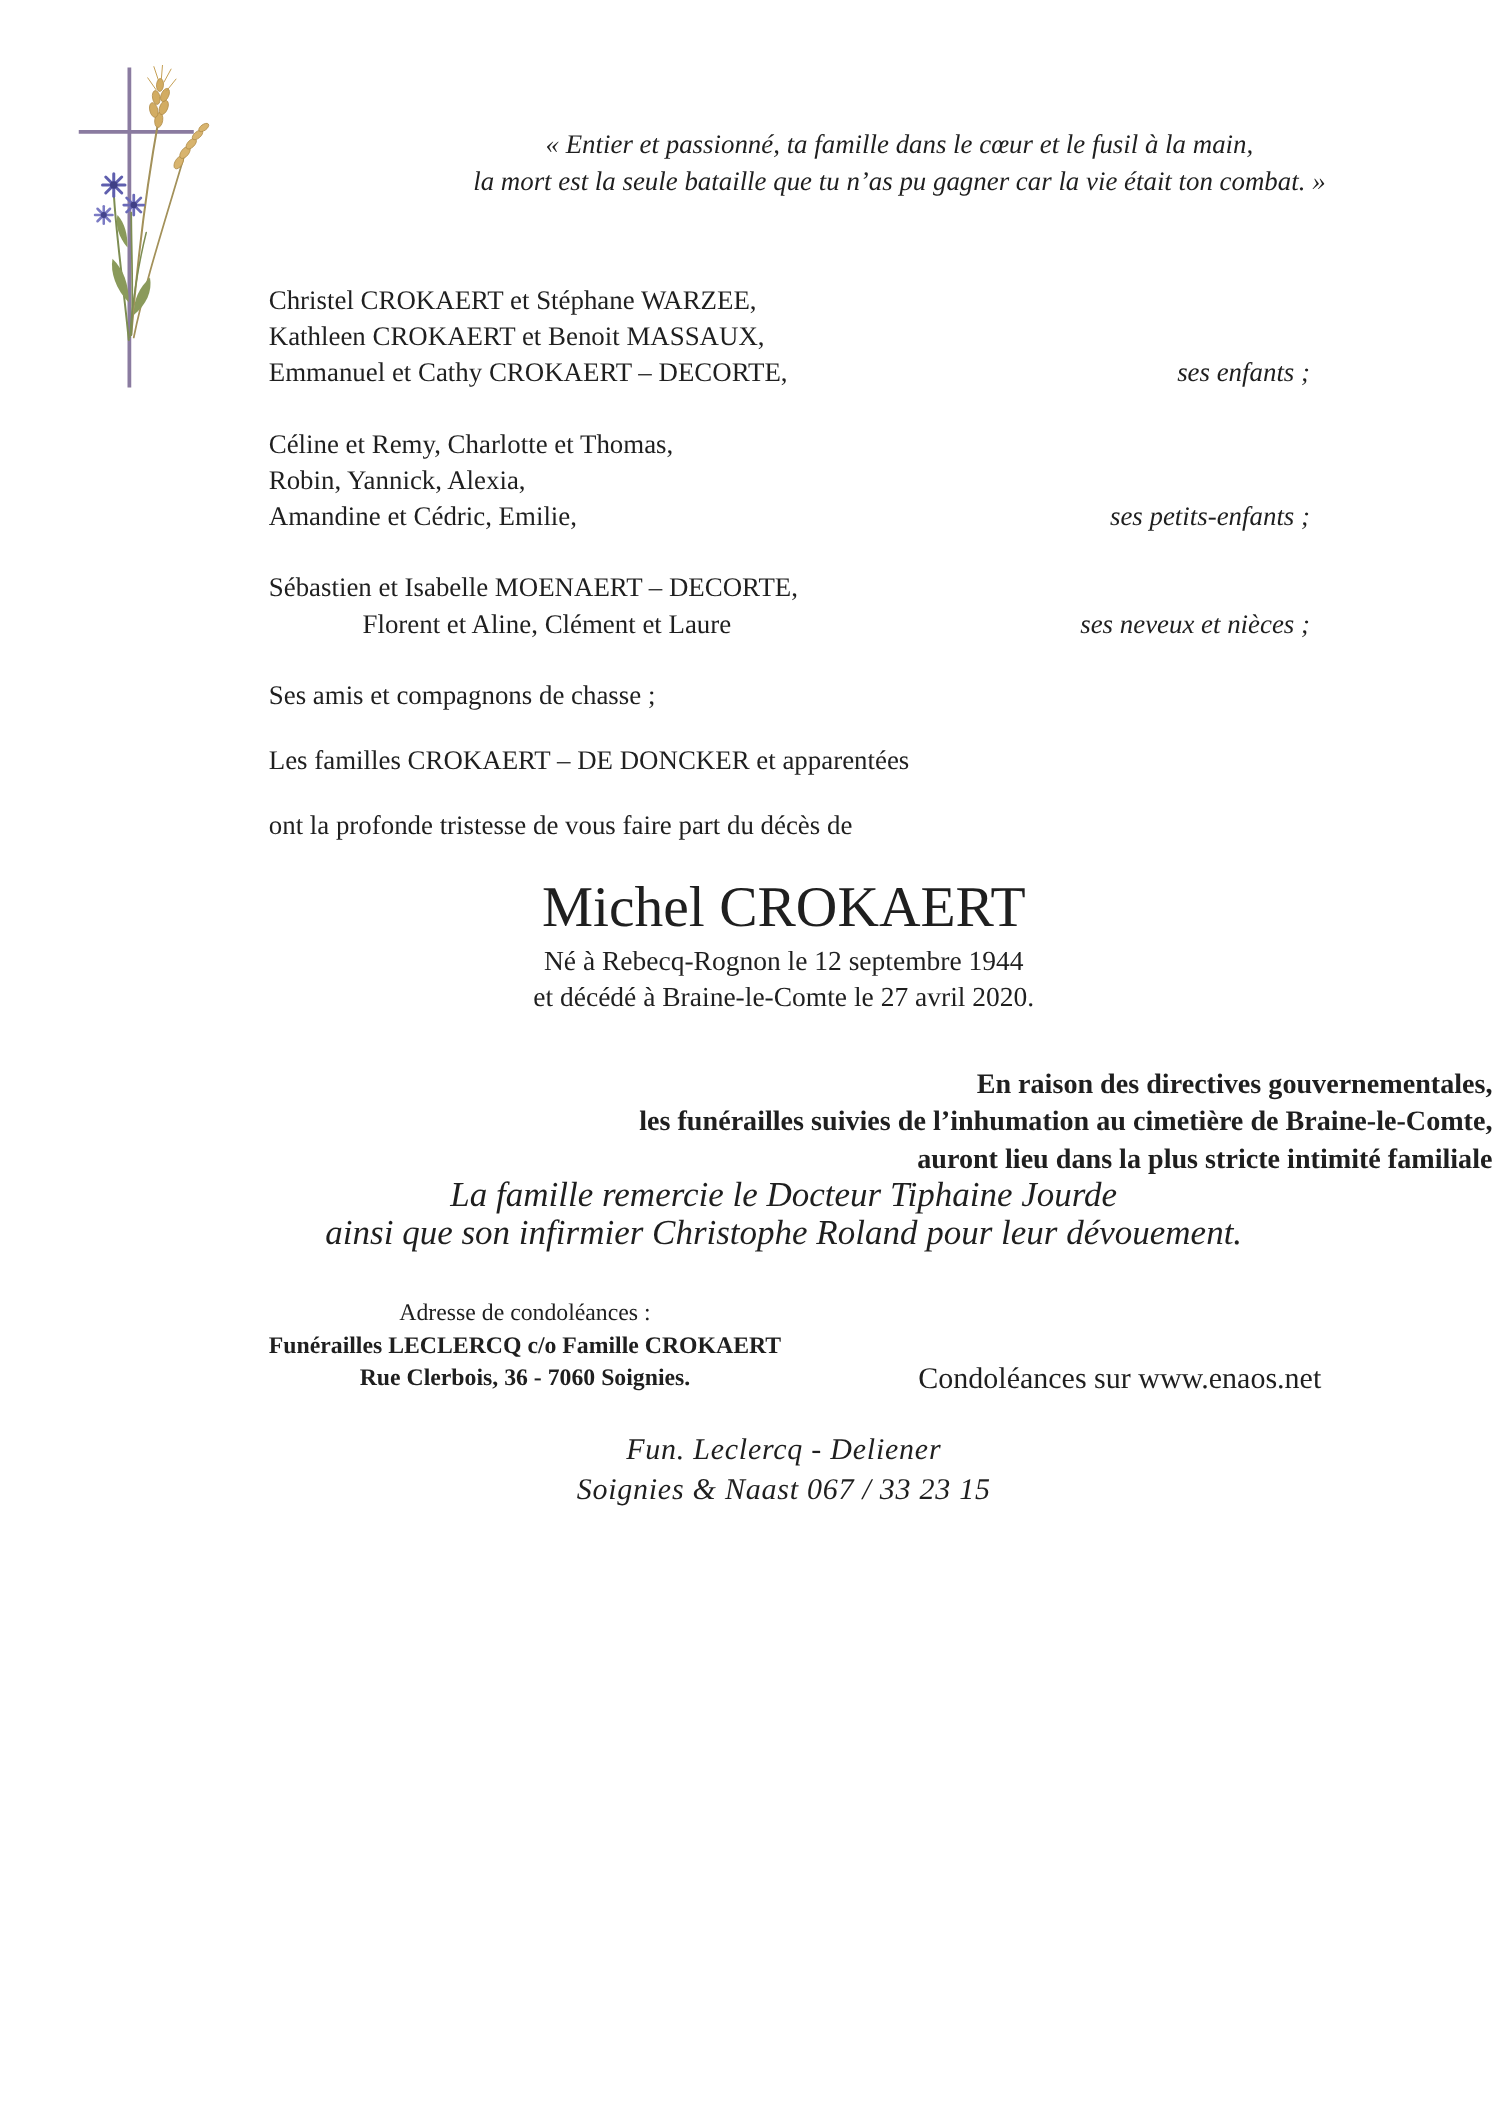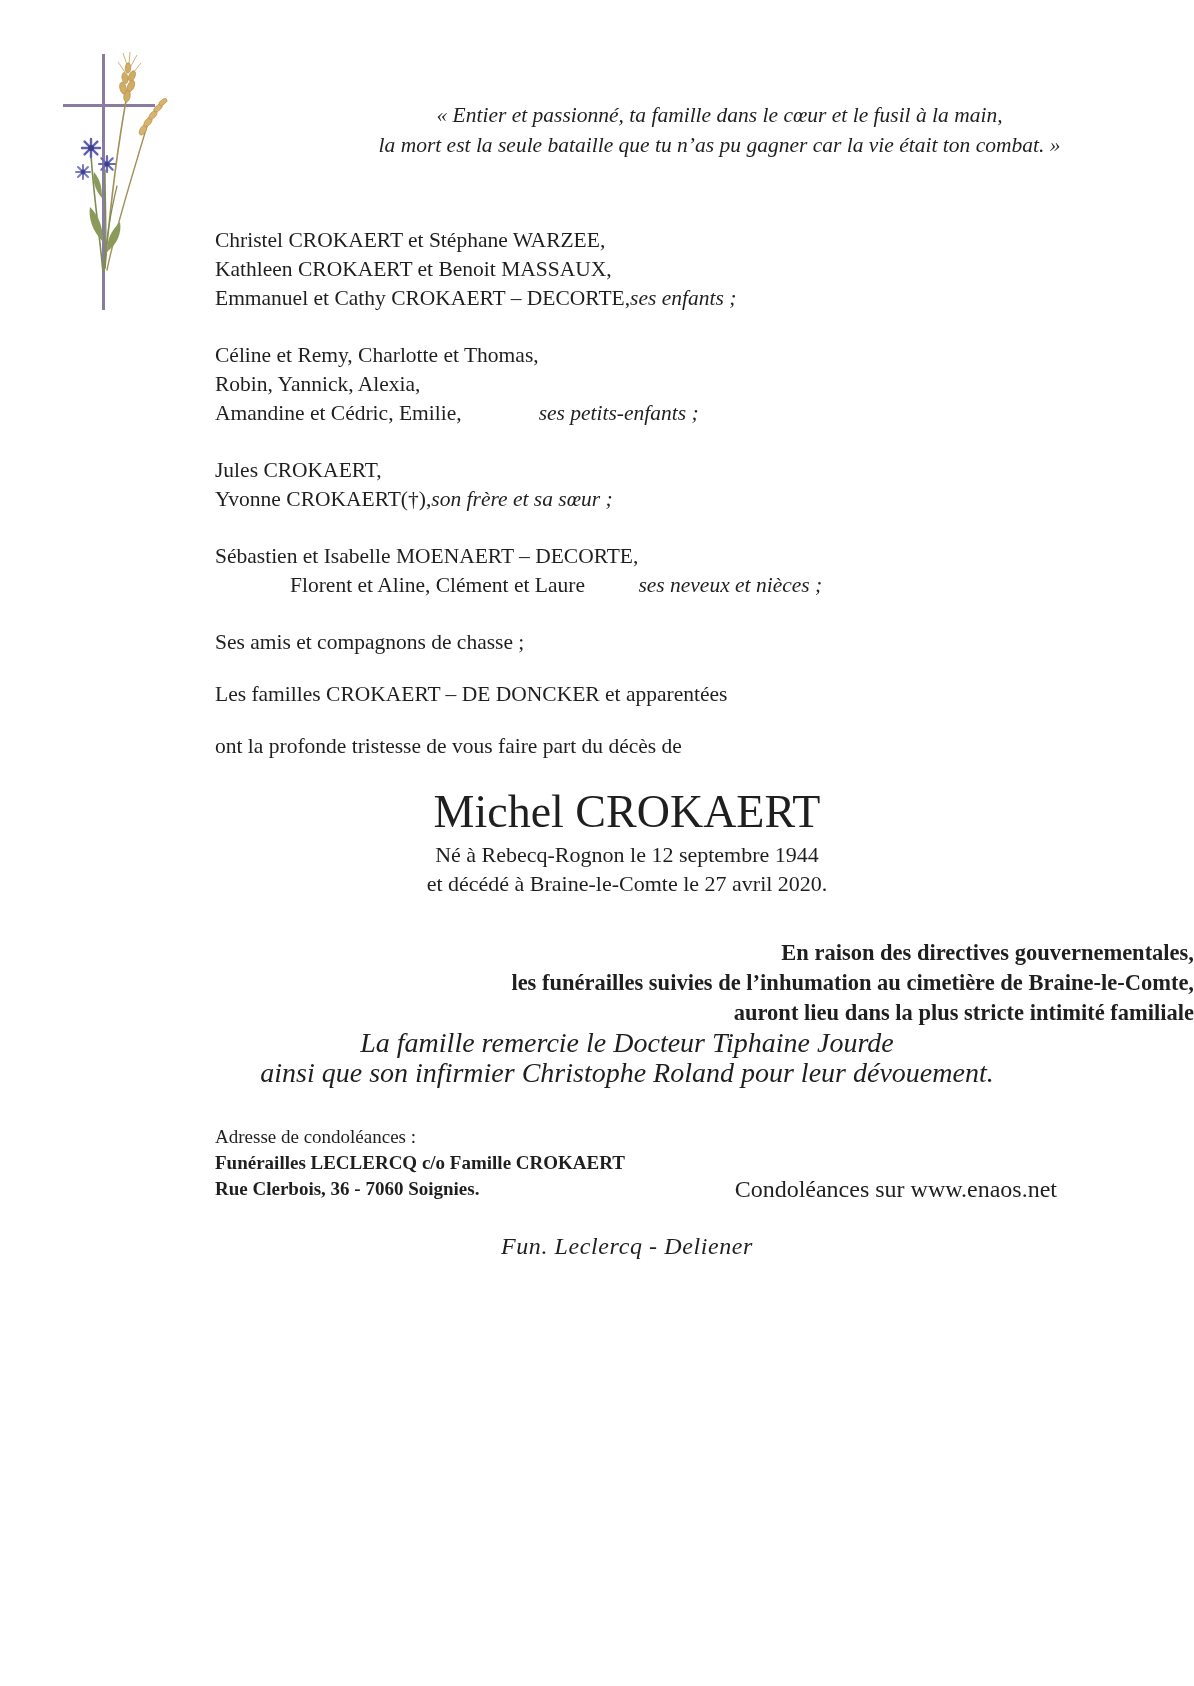--- a/index.html
+++ b/index.html
@@ -27,20 +27,21 @@
     font-size: 21.5px;
     line-height: 30px;
   }
   .content {
     margin: 66px 146px 0 215px;
     font-size: 21.5px;
     line-height: 29px;
   }
   .group {
     display: flex;
+    justify-content: space-between;
     align-items: flex-end;
     margin-bottom: 28px;
   }
   .relation {
     font-style: italic;
     white-space: nowrap;
   }
   .indent { padding-left: 75px; }
   .single { margin-bottom: 23px; }
   .center-col { text-align: center; padding-left: 60px; }
@@ -57,20 +58,21 @@
   .thanks {
     font-style: italic;
     font-size: 28px;
     line-height: 30px;
   }
   .condolences {
     display: flex;
     justify-content: space-between;
     align-items: flex-end;
     margin: 36px 137px 0 215px;
+    text-align: center;
   }
   .cond-left { font-size: 19px; line-height: 26px; }
   .cond-left .bold { font-weight: bold; }
   .cond-online { font-size: 24px; line-height: 26px; }
   .funeral-home {
     margin-top: 28px;
     font-style: italic;
     font-size: 24px;
     line-height: 32px;
     letter-spacing: 0.6px;
@@ -183,27 +185,20 @@
 
     <div class="group">
       <div class="lines">
         <p>Céline et Remy, Charlotte et Thomas,</p>
         <p>Robin, Yannick, Alexia,</p>
         <p>Amandine et Cédric, Emilie,</p>
       </div>
       <p class="relation">ses petits-enfants ;</p>
     </div>
 
-    <div class="group">
-      <div class="lines">
-        <p>Jules CROKAERT,</p>
-        <p>Yvonne CROKAERT(†),</p>
-      </div>
-      <p class="relation">son frère et sa sœur ;</p>
-    </div>
 
     <div class="group">
       <div class="lines">
         <p>Sébastien et Isabelle MOENAERT – DECORTE,</p>
         <p class="indent">Florent et Aline, Clément et Laure</p>
       </div>
       <p class="relation">ses neveux et nièces ;</p>
     </div>
 
     <p class="single">Ses amis et compagnons de chasse ;</p>

